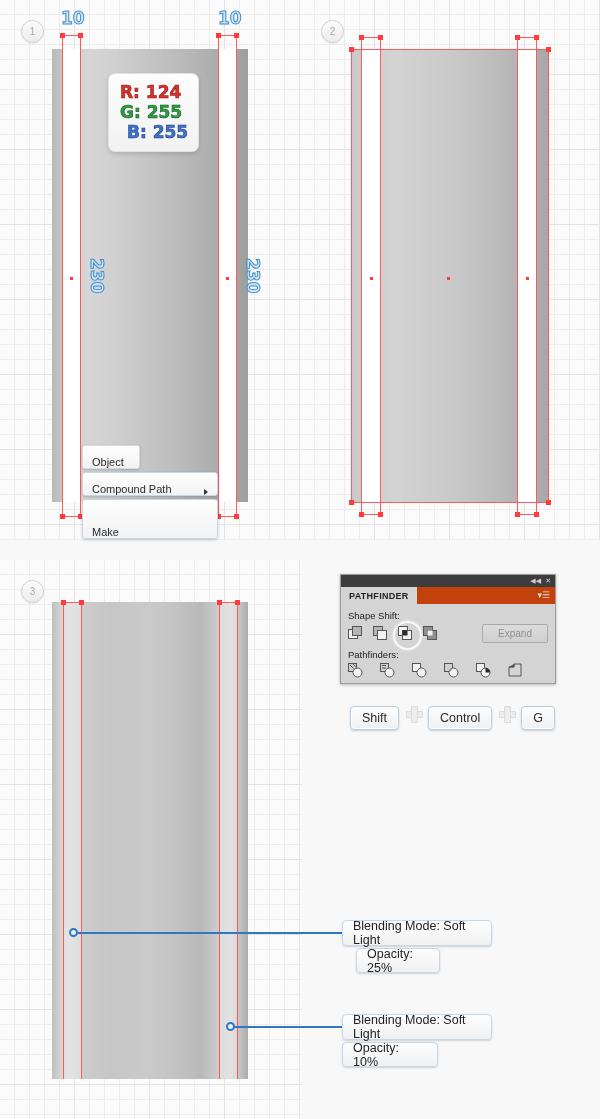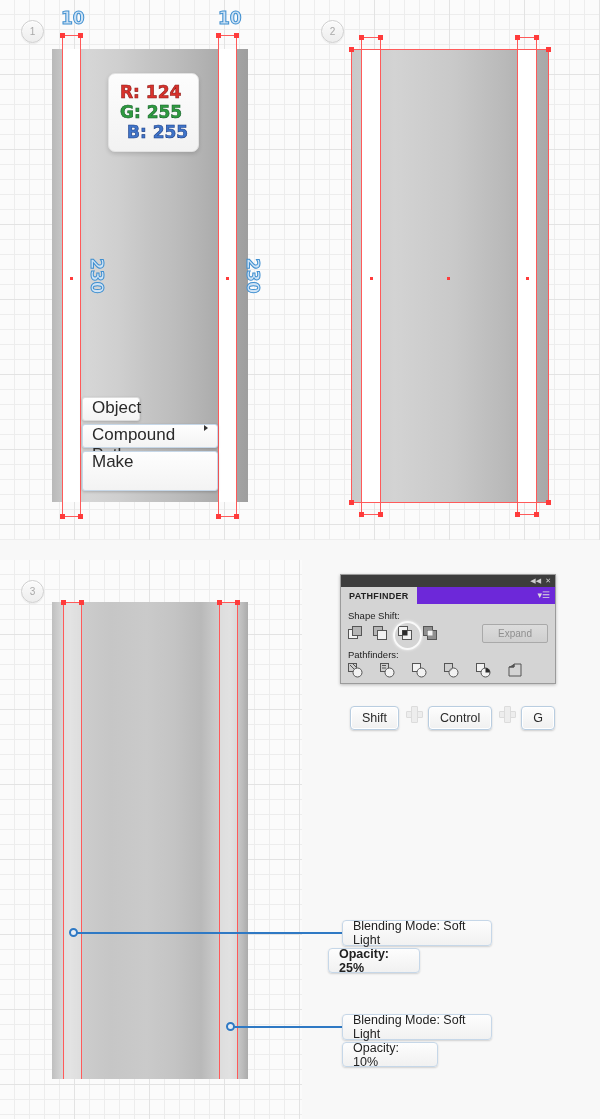--- a/index.html
+++ b/index.html
@@ -89,24 +89,25 @@
   .rgb-g{color:#2f9b3f;-webkit-text-stroke:.6px #15612a;}
   .rgb-b{color:#3f74c9;margin-left:7px;-webkit-text-stroke:.6px #1b3d84;}
 
   
   .menu-item{
     position:absolute;
     background:linear-gradient(180deg,#fefefe 0%,#f3f3f3 100%);
     border:1px solid #c6d7e8;
     border-radius:3px;
     box-shadow:0 1px 3px rgba(0,0,0,.2);
-    font-size:17px;color:#2a2a2a;
-    display:flex;align-items:flex-start;
+    font-size:11px;color:#2a2a2a;
+    display:flex;align-items:flex-end;
     padding:0 9px;
     box-sizing:border-box;
+    margin-top:48px;
   }
   .menu-item.plain{border-color:#dcdcdc;}
   .menu-item .caret{
     margin-left:auto;width:0;height:0;
     border-left:4px solid #333;
     border-top:3.5px solid transparent;
     border-bottom:3.5px solid transparent;
   }
 
   
@@ -117,21 +118,21 @@
     box-shadow:0 1px 3px rgba(0,0,0,.25);
     box-sizing:border-box;
   }
   .pf-titlebar{
     height:12px;background:#3d3d3d;position:relative;
     display:flex;align-items:center;justify-content:flex-end;
     padding-right:4px;gap:4px;
   }
   .pf-tb-icon{color:#cfcfcf;font-size:7px;line-height:7px;font-family:"DejaVu Sans",sans-serif;}
   .pf-tabrow{
-    height:17px;background:#6d28d9;display:flex;align-items:center;
+    height:17px;background:#c2410c;display:flex;align-items:center;
     position:relative;
   }
   .pf-tab{
     background:#d4d4d4;height:17px;display:flex;align-items:center;
     padding:0 8px;font-size:9px;font-weight:bold;color:#222;letter-spacing:.3px;
     font-family:"Liberation Sans",sans-serif;
   }
   .pf-menu-ico{margin-left:auto;margin-right:5px;color:#ddd;font-size:9px;line-height:9px;}
   .pf-body{padding:4px 7px 7px 7px;}
   .pf-section-label{font-size:9.5px;color:#1d1d1d;margin:2px 0 3px 0;font-family:"Liberation Sans",sans-serif;}
@@ -409,21 +410,21 @@
     <div class="keycap">
       <span>G</span>
     </div>
   </div>
 
   <div class="callout-line" style="left:74px;top:932px;width:268px;"></div>
   <div class="callout-dot" style="left:69px;top:928px;"></div>
   <div class="callout-box" style="left:342px;top:920px;width:150px;height:26px;">
     <span>Blending Mode: Soft Light</span>
   </div>
-  <div class="callout-box" style="left:328px;top:948px;width:92px;height:25px;font-weight:bold;">
+  <div class="callout-box" style="left:356px;top:948px;width:84px;height:25px;">
     <span>Opacity: 25%</span>
   </div>
 
   <div class="callout-line" style="left:231px;top:1026px;width:111px;"></div>
   <div class="callout-dot" style="left:226px;top:1022px;"></div>
   <div class="callout-box" style="left:342px;top:1014px;width:150px;height:26px;">
     <span>Blending Mode: Soft Light</span>
   </div>
   <div class="callout-box" style="left:342px;top:1042px;width:96px;height:25px;">
     <span>Opacity: 10%</span>

